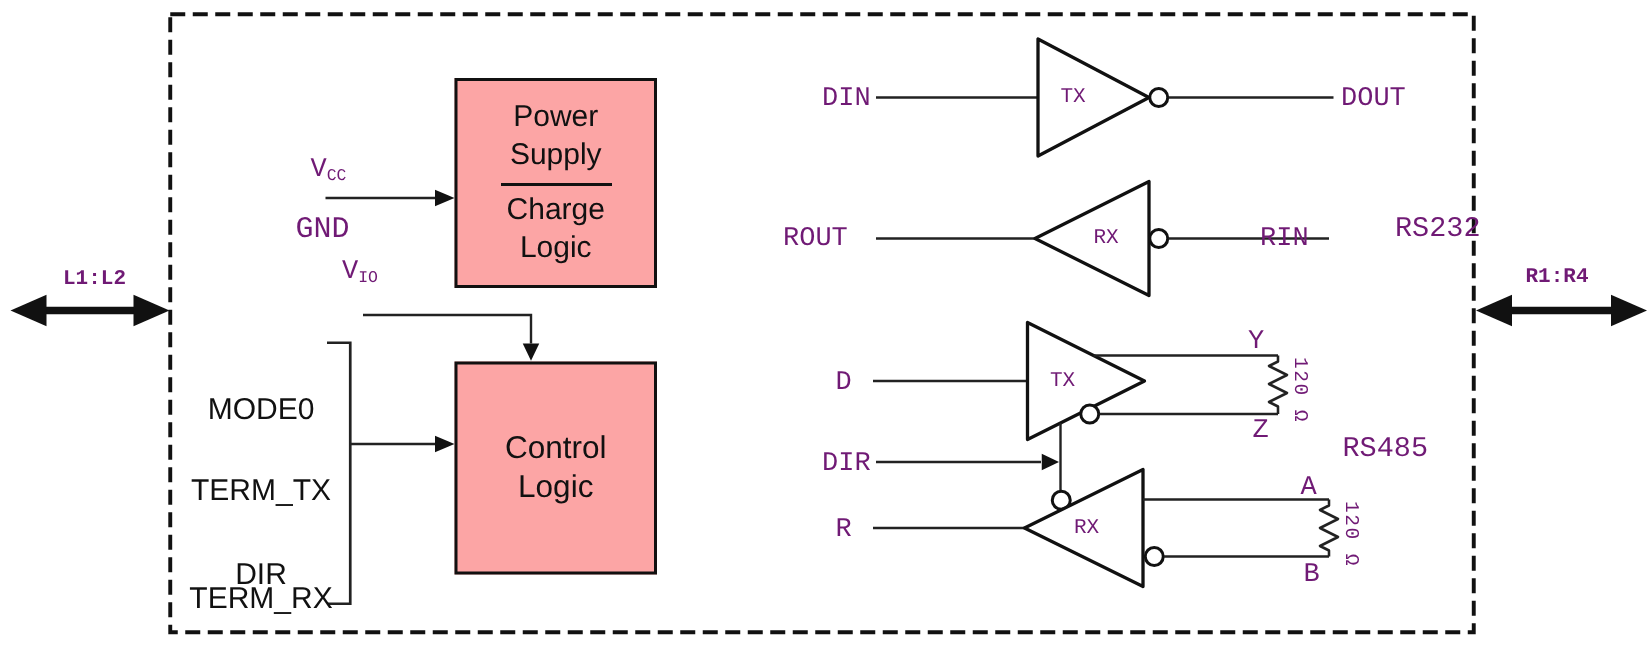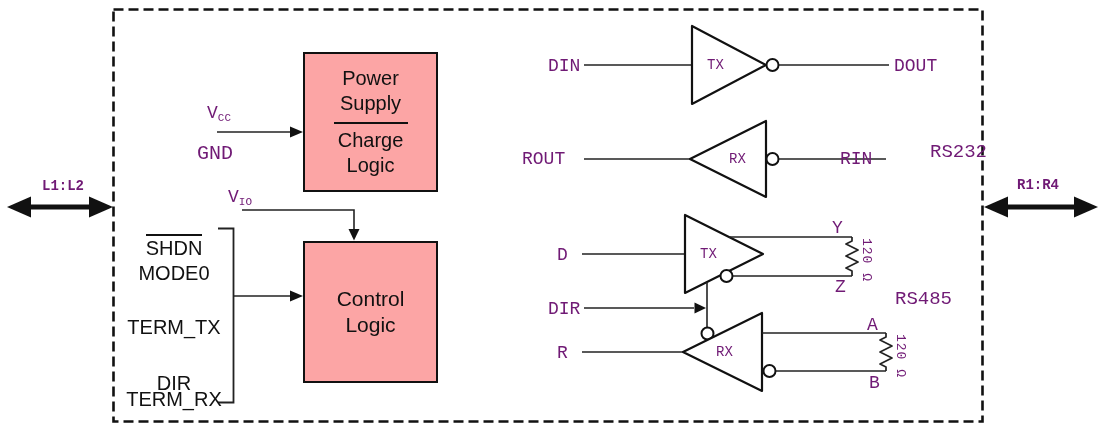--- a/index.html
+++ b/index.html
@@ -87,36 +87,35 @@
     <circle cx="769.5" cy="371" r="6" fill="#fff" stroke="#111" stroke-width="2"></circle>
     <path d="M776 371 H886" stroke="#222" stroke-width="1.6" fill="none"></path>
     <path d="M886 333 v4 l-6 3 l12 6 l-12 6 l12 6 l-12 6 l6 3 v4" stroke="#222" stroke-width="1.7" fill="none" stroke-linejoin="round"></path>
   </svg>
 
   <div class="lbl port" style="left:42px;top:179px;">L1:L2</div>
   <div class="lbl port" style="left:1017px;top:178px;">R1:R4</div>
 
   <div class="lbl vlabel" style="left:207px;top:104px;"><span>V</span><sub>CC</sub></div>
   <div class="lbl" style="left:197px;top:144px;font-size:20px;">GND</div>
-  <div class="lbl vlabel" style="left:228px;top:188px;"><span>V</span><sub>IO</sub></div>
+  <div class="lbl vlabel" style="left:228px;top:172px;"><span>V</span><sub>IO</sub></div>
 
   <div class="box" id="power-supply-box">
     <div>Power</div>
     <div>Supply</div>
     <div class="box-divider"></div>
     <div>Charge</div>
     <div>Logic</div>
   </div>
 
   <div class="box" id="control-logic-box">
     <div>Control</div>
     <div>Logic</div>
   </div>
 
-  <div class="pinlist-item" style="top:234px;"><span class="overline-text">SHDN</span></div>
   <div class="pinlist-item" style="top:263px;">MODE0</div>
   <div class="pinlist-item" style="top:317px;">TERM_TX</div>
   <div class="pinlist-item" style="top:373px;">DIR</div>
   <div class="pinlist-item" style="top:389px;">TERM_RX</div>
 
   <div class="lbl sig" style="left:548px;top:57px;">DIN</div>
   <div class="lbl sig" style="left:894px;top:57px;">DOUT</div>
   <div class="lbl sect" style="left:930px;top:99px;margin-top:44px;">RS232</div>
   <div class="lbl sig" style="left:522px;top:150px;">ROUT</div>
   <div class="lbl sig" style="left:840px;top:150px;">RIN</div>

